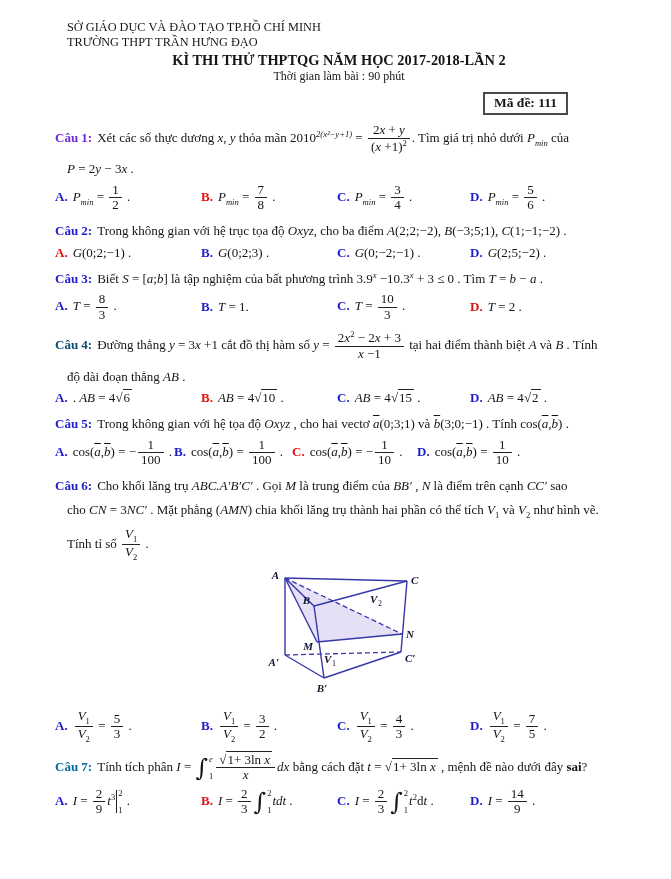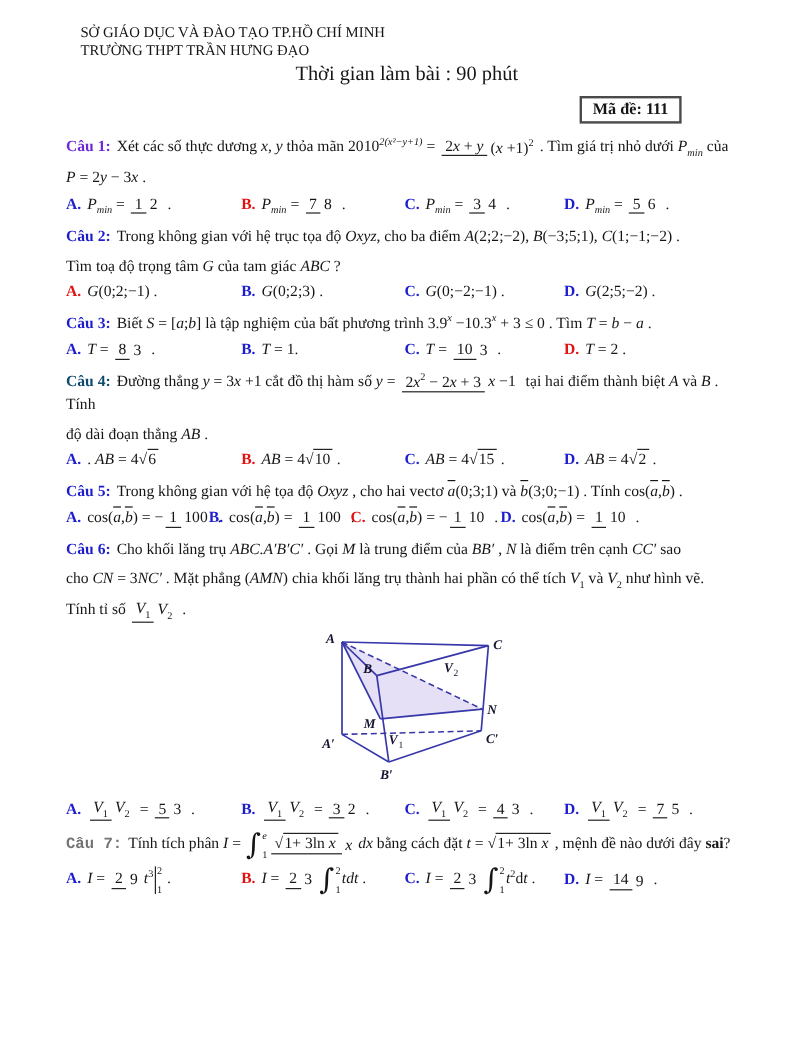--- a/index.html
+++ b/index.html
@@ -3,38 +3,38 @@
 <meta charset="utf-8">
 <style>
   html,body{margin:0;padding:0;background:#fff;}
   body{width:671px;height:879px;overflow:hidden;font-family:"Liberation Serif",serif;font-size:13px;color:#151515;}
   .page{padding:20px 48px 8px 55px;}
   
   .hdr-left{font-size:12.3px;line-height:1.22;margin-left:12px;}
   .hdr-center{text-align:center;margin-top:1px;line-height:1.25;}
   .hdr-title{font-weight:bold;font-size:14.4px;}
   .hdr-subject{font-weight:bold;font-size:13.8px;}
-  .hdr-meta{font-size:17px;}
+  .hdr-meta{font-size:12px;}
   .code-wrap{text-align:right;padding-right:55px;margin-top:8px;text-decoration:underline;}
   .code-box{display:inline-block;border:2px solid #4a4a4a;padding:1px 9px 2px;font-weight:bold;font-size:13.5px;}
   
   .qline{margin:8px 0 0;line-height:1.5;}
-  .qcont{margin:5px 0 0;line-height:1.5;}
+  .qcont{margin:5px 12px 0;line-height:1.5;}
   .qlabel{font-weight:bold;margin-right:5px;}
   .answers{display:grid;grid-template-columns:146px 136px 133px 1fr;align-items:center;margin:4px 0 0;}
   .answers.tight{grid-template-columns:119px 118px 125px 1fr;}
   .ans{white-space:nowrap;}
   .ans-letter{font-weight:bold;margin-right:5px;}
   
   .it{font-style:italic;}
   .bd{font-weight:bold;}
   .vec{font-style:italic;text-decoration:overline;}
   sup.sp,sub.sb{font-size:0.66em;}
   sup.spi,sub.sbi{font-size:0.66em;font-style:italic;}
-  .frac{display:inline-flex;text-align:center;vertical-align:middle;margin:0 2px;line-height:1.12;align-items:center;}
+  .frac{display:inline-flex;flex-direction:column;text-align:center;vertical-align:middle;margin:0 2px;line-height:1.12;}
   .num{display:block;border-bottom:1px solid #222;padding:0 3px;}
   .den{display:block;padding:0 3px;}
   .sqrt{white-space:nowrap;display:inline;}
   .rcd{border-top:1px solid #222;padding:0 2px 0 1px;}
   .intw{display:inline-flex;align-items:center;vertical-align:middle;margin:0 1px;}
   .ints{font-size:24px;line-height:1;font-family:"DejaVu Serif",serif;}
   .lims{display:flex;flex-direction:column;justify-content:space-between;height:25px;font-size:8.5px;margin-left:1px;}
   .lims span{display:block;line-height:1;}
   .ebar{display:inline-block;width:1px;background:#222;height:23px;}
   
@@ -44,20 +44,21 @@
 </head>
 <body>
 
 <div class="page">
 
   <div class="hdr-left">
     <div>SỞ GIÁO DỤC VÀ ĐÀO TẠO TP.HỒ CHÍ MINH</div>
     <div>TRƯỜNG THPT TRẦN HƯNG ĐẠO</div>
   </div>
   <div class="hdr-center">
+    <div class="hdr-title">KÌ THI THỬ THPTQG  NĂM HỌC 2017-2018-LẦN 2</div>
     <div class="hdr-meta">Thời gian làm bài : 90 phút</div>
   </div>
   <div class="code-wrap">
     <span class="code-box">Mã đề: 111</span>
   </div>
 
   <div>
     <p class="qline"><span class="qlabel" style="color: #6d28d9;">Câu 1:</span><span><span class="rm">Xét các số thực dương </span><span class="it">x</span><span class="rm">, </span><span class="it">y</span><span class="rm">  thỏa mãn  2010</span><sup class="spi">2(x²−y+1)</sup><span class="rm"> = </span><span class="frac">
             <span class="num"><span class="rm">2</span><span class="it">x</span><span class="rm"> + </span><span class="it">y</span></span>
             <span class="den"><span class="rm">(</span><span class="it">x</span><span class="rm"> +1)</span><sup class="sp">2</sup></span>
@@ -78,21 +79,20 @@
             </span><span class="rm"> .</span></span></div>
       <div class="ans"><span class="ans-letter" style="color: rgb(29, 29, 205);">D.</span><span><span class="it">P</span><sub class="sbi">min</sub><span class="rm"> = </span><span class="frac">
               <span class="num"><span class="rm">5</span></span>
               <span class="den"><span class="rm">6</span></span>
             </span><span class="rm"> .</span></span></div>
     </div>
   </div>
 
   <div>
     <p class="qline"><span class="qlabel" style="color: rgb(29, 29, 205);">Câu 2:</span><span><span class="rm">Trong không gian với hệ trục tọa độ </span><span class="it">Oxyz</span><span class="rm">, cho ba điểm  </span><span class="it">A</span><span class="rm">(2;2;−2),  </span><span class="it">B</span><span class="rm">(−3;5;1), </span><span class="it">C</span><span class="rm">(1;−1;−2) .</span></span></p>
-    <p class="qcont"><span class="rm">Tìm toạ độ trọng tâm </span><span class="it">G</span><span class="rm"> của tam giác </span><span class="it">ABC</span><span class="rm"> ?</span></p>
     <div class="answers">
       <div class="ans"><span class="ans-letter" style="color: rgb(224, 18, 18);">A.</span><span><span class="it">G</span><span class="rm">(0;2;−1) .</span></span></div>
       <div class="ans"><span class="ans-letter" style="color: rgb(29, 29, 205);">B.</span><span><span class="it">G</span><span class="rm">(0;2;3) .</span></span></div>
       <div class="ans"><span class="ans-letter" style="color: rgb(29, 29, 205);">C.</span><span><span class="it">G</span><span class="rm">(0;−2;−1) .</span></span></div>
       <div class="ans"><span class="ans-letter" style="color: rgb(29, 29, 205);">D.</span><span><span class="it">G</span><span class="rm">(2;5;−2) .</span></span></div>
     </div>
   </div>
 
   <div>
     <p class="qline"><span class="qlabel" style="color: rgb(29, 29, 205);">Câu 3:</span><span><span class="rm">Biết </span><span class="it">S</span><span class="rm"> = [</span><span class="it">a</span><span class="rm">;</span><span class="it">b</span><span class="rm">] là tập nghiệm của bất phương trình  3.9</span><sup class="spi">x</sup><span class="rm"> −10.3</span><sup class="spi">x</sup><span class="rm"> + 3 ≤ 0 . Tìm </span><span class="it">T</span><span class="rm"> = </span><span class="it">b</span><span class="rm"> − </span><span class="it">a</span><span class="rm"> .</span></span></p>
@@ -215,21 +215,21 @@
               <span class="num"><span class="it">V</span><sub class="sb">1</sub></span>
               <span class="den"><span class="it">V</span><sub class="sb">2</sub></span>
             </span><span class="rm"> = </span><span class="frac">
               <span class="num"><span class="rm">7</span></span>
               <span class="den"><span class="rm">5</span></span>
             </span><span class="rm"> .</span></span></div>
     </div>
   </div>
 
   <div>
-    <p class="qline"><span class="qlabel" style="color: #737373; font-family: Liberation Mono, monospace;">Câu 7:</span><span><span class="rm">Tính tích phân  </span><span class="it">I</span><span class="rm"> = </span><span class="intw">
+    <p class="qline"><span class="qlabel" style="color: #0369a1;">Câu 7:</span><span><span class="rm">Tính tích phân  </span><span class="it">I</span><span class="rm"> = </span><span class="intw">
             <span class="ints">∫</span>
             <span class="lims">
               <span class="it">e</span>
               <span>1</span>
             </span>
           </span><span class="frac">
             <span class="num"><span class="sqrt"><span class="rad">√</span><span class="rcd"><span class="rm">1+ 3ln </span><span class="it">x</span></span></span></span>
             <span class="den"><span class="it">x</span></span>
           </span><span class="it">dx</span><span class="rm">  bằng cách đặt  </span><span class="it">t</span><span class="rm"> = </span><span class="sqrt"><span class="rad">√</span><span class="rcd"><span class="rm">1+ 3ln </span><span class="it">x</span></span></span><span class="rm"> , mệnh đề nào dưới đây </span><span class="bd">sai</span><span class="rm">?</span></span></p>
     <div class="answers">

